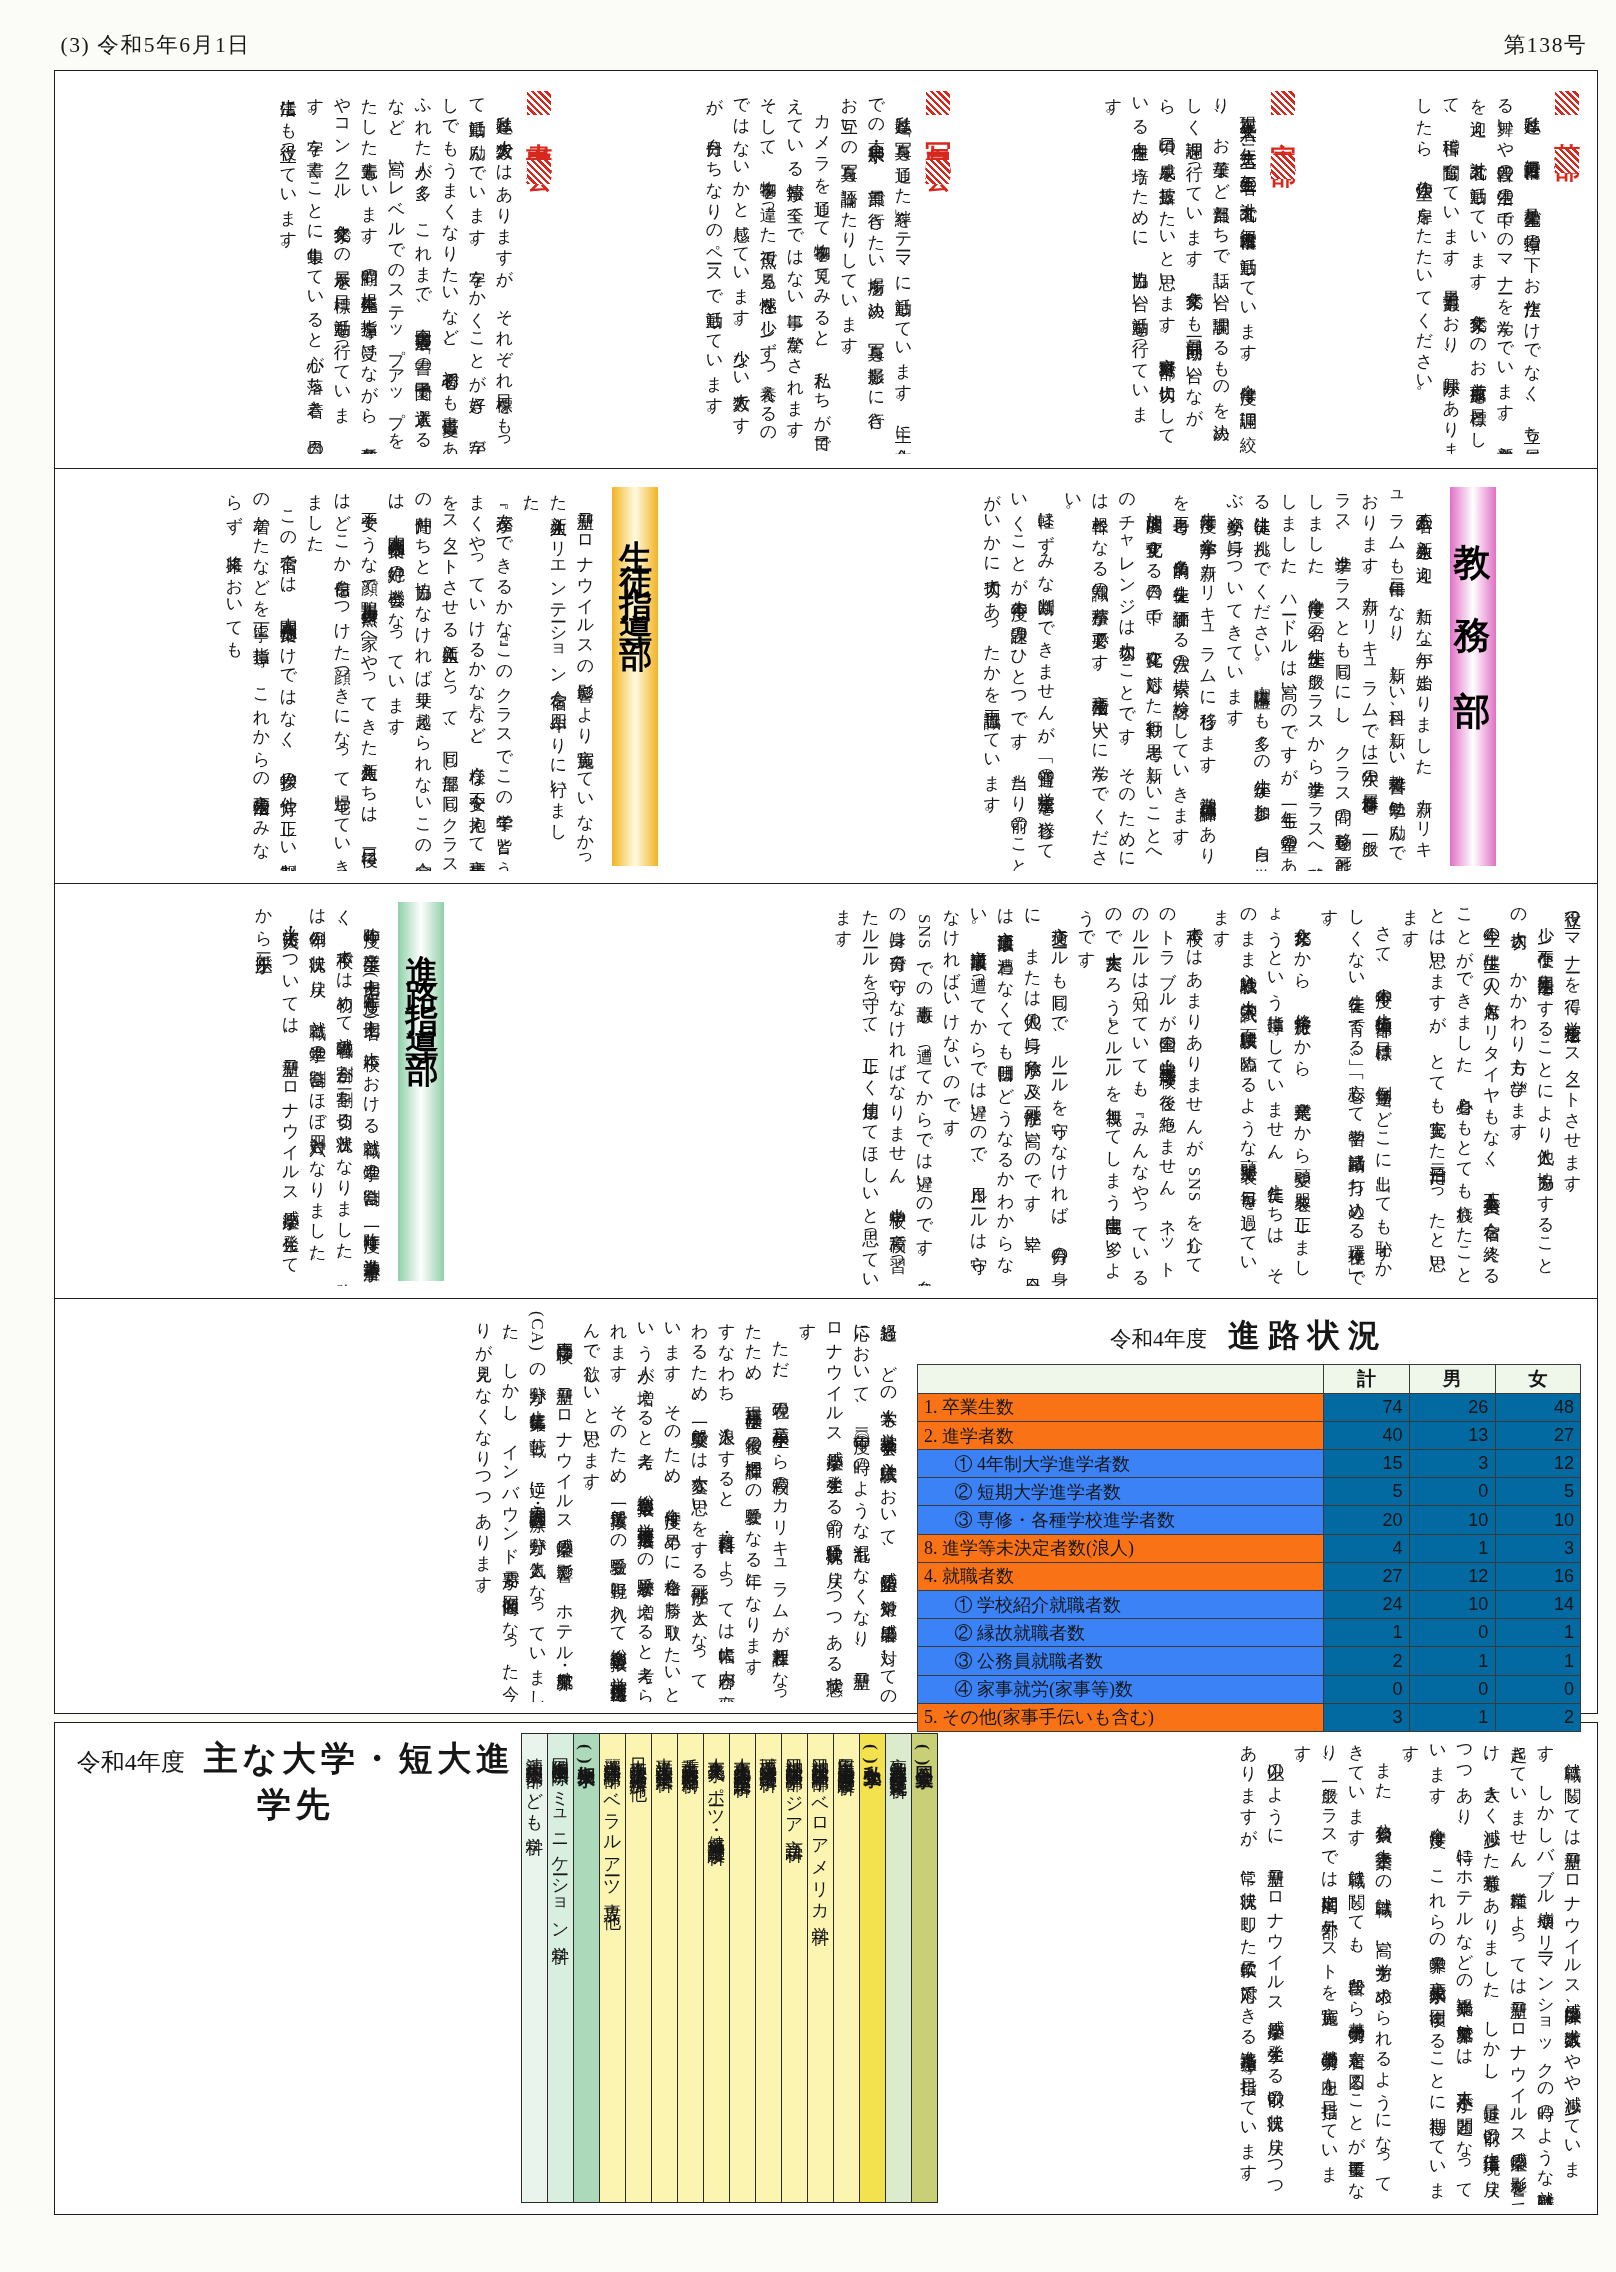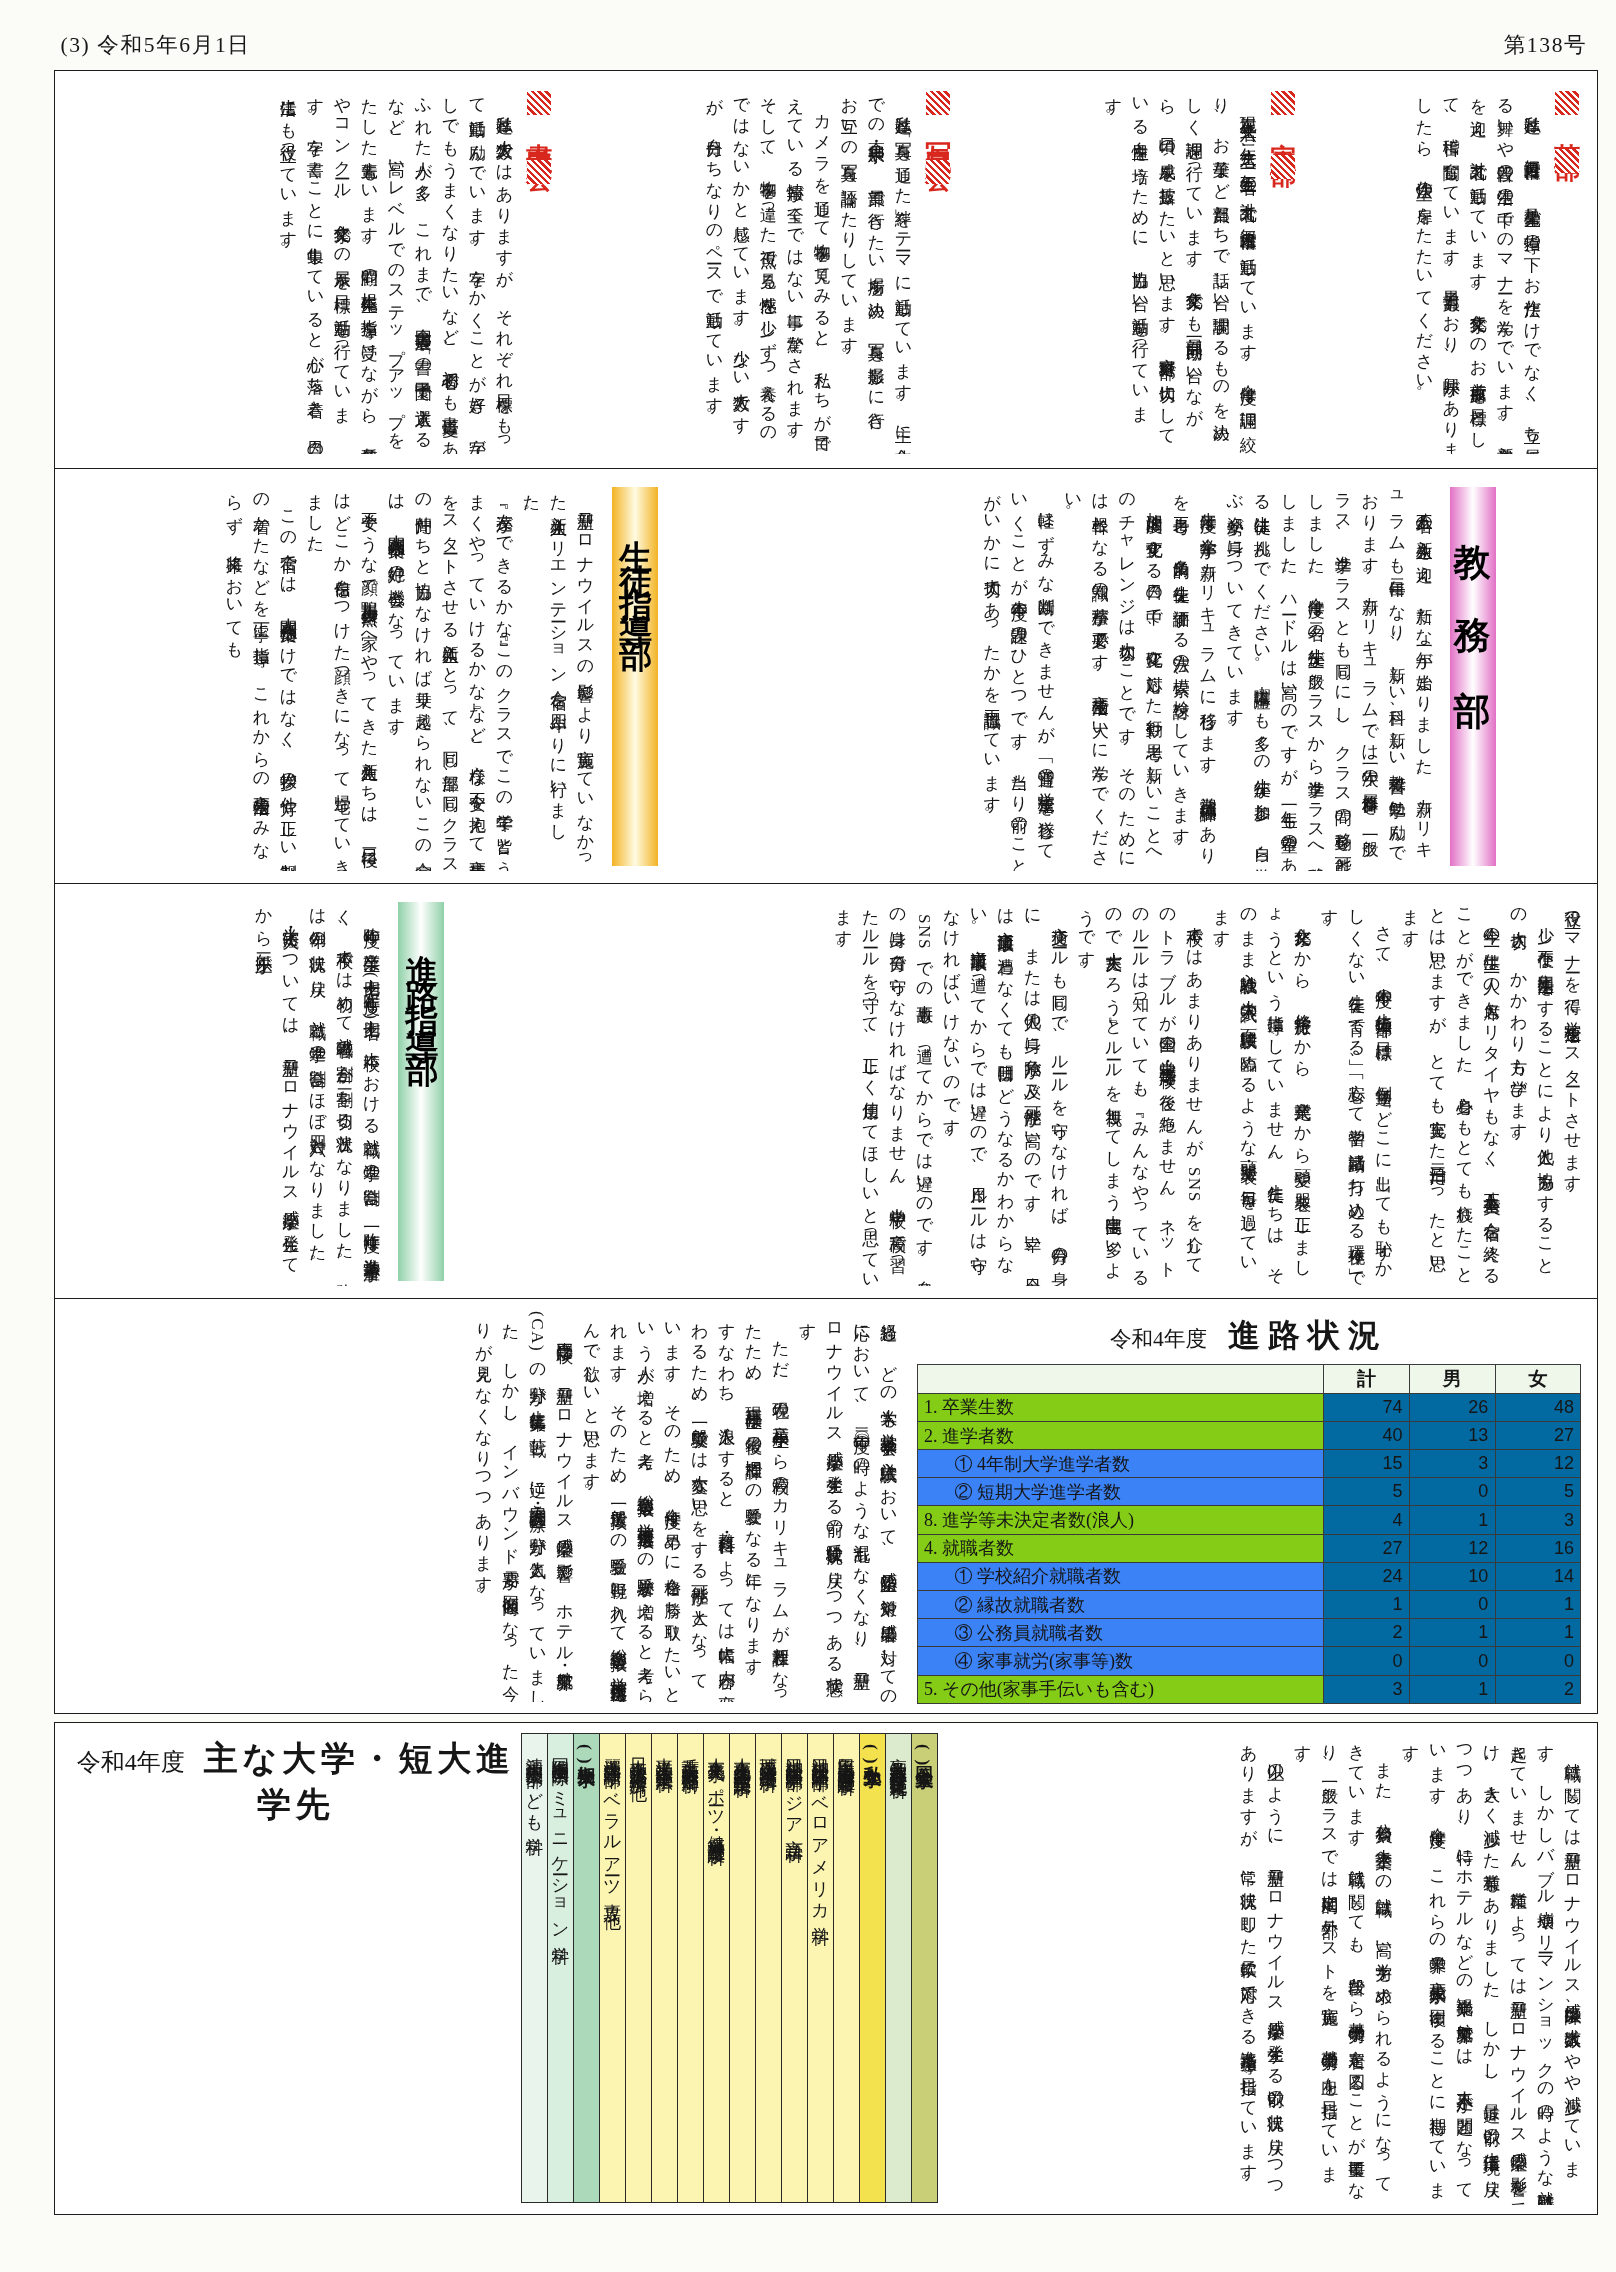--- a/index.html
+++ b/index.html
@@ -62,21 +62,21 @@
   #shinro-text1{width:319px;}
   #shinro-text2{flex:1;padding-left:4.8px;}
   #shinro-text3{width:631px;}
   
   .stbl-wrap{width:684px;display:flex;flex-direction:column;padding:1.6px 4.8px 1.6px 14.4px;box-sizing:border-box;}
   .stbl-title{text-align:center;padding:1.6px 0 6.4px 0;}
   .stbl-year{font-size:21.6px;margin-right:21px;}
   .stbl-name{font-size:32px;font-weight:bold;letter-spacing:8px;text-align:center;}
   table.stbl{border-collapse:collapse;width:100%;flex:1;}
   table.stbl td{border:1.2px solid #3a3a3a;font-size:18px;padding:0.8px 6.4px;height:25.6px;}
-  td.lab{background:#84cc16;}
+  td.lab{background:#f97316;}
   td.lab.sub{background:#3b82f6;padding-left:37px;}
   td.num{background:#0369a1;text-align:right;width:72px;font-size:19px;font-family:"Liberation Sans","DejaVu Sans",sans-serif;}
   tr.hdr td{background:#eef7ea;text-align:center;font-weight:bold;font-size:19px;}
   
   .univ-wrap{flex:1;display:flex;flex-direction:row;padding:0 17.6px 1.6px 4.8px;box-sizing:border-box;}
   .univ-title{text-align:center;padding:3.2px 0 8px 0;}
   .univ-year{font-size:24px;margin-right:19px;}
   .univ-name{font-size:34px;font-weight:bold;letter-spacing:4.8px;}
   .univ-cols{flex:1;display:flex;flex-direction:row-reverse;border:1.6px solid #2a2a2a;}
   .ucol{
@@ -201,20 +201,26 @@
             <td class="lab sub">① 4年制大学進学者数</td>
             <td class="num">15</td>
             <td class="num">3</td>
             <td class="num">12</td>
           </tr>
       <tr>
             <td class="lab sub">② 短期大学進学者数</td>
             <td class="num">5</td>
             <td class="num">0</td>
             <td class="num">5</td>
+          </tr>
+      <tr>
+            <td class="lab sub">③ 専修・各種学校進学者数</td>
+            <td class="num">20</td>
+            <td class="num">10</td>
+            <td class="num">10</td>
           </tr>
       <tr>
             <td class="lab">8. 進学等未決定者数(浪人)</td>
             <td class="num">4</td>
             <td class="num">1</td>
             <td class="num">3</td>
           </tr>
       <tr>
             <td class="lab">4. 就職者数</td>
             <td class="num">27</td>

